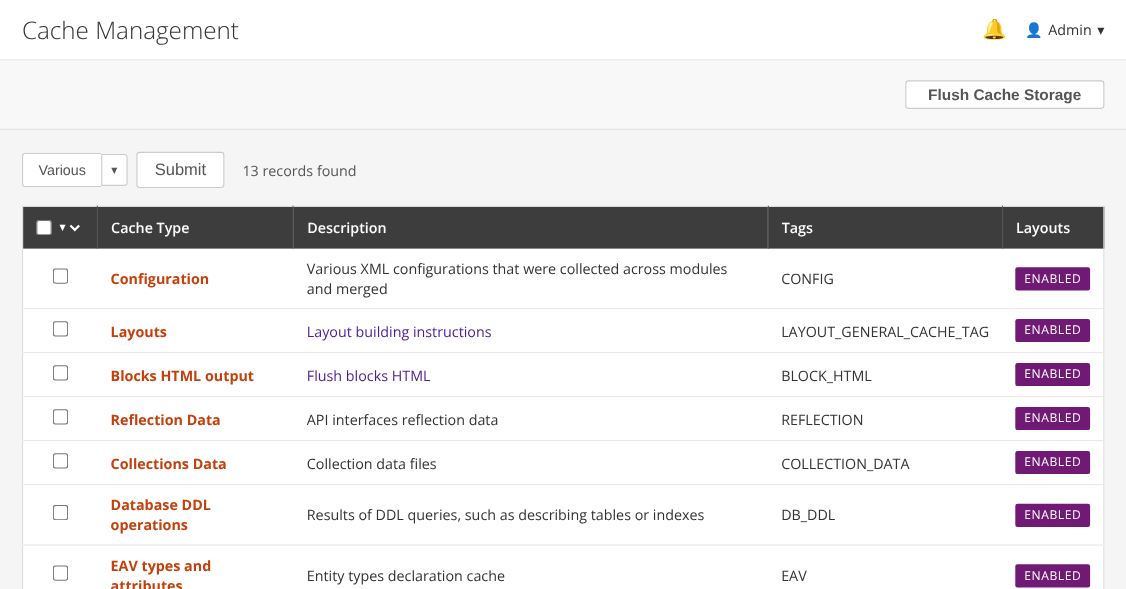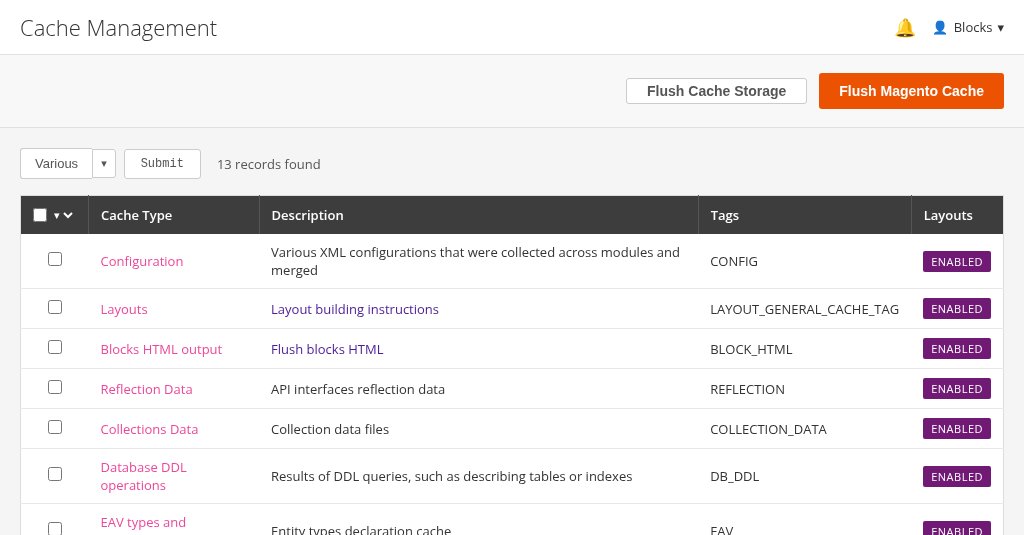--- a/index.html
+++ b/index.html
@@ -101,25 +101,24 @@
       padding: 7px 8px;
       font-size: 11px;
       cursor: pointer;
       border-radius: 0 3px 3px 0;
       color: #555;
     }
     .submit-btn {
       background: #fff;
       border: 1px solid #ccc;
       padding: 7px 16px;
-      font-size: 12px;
+      font-size: 15px;
       cursor: pointer;
       border-radius: 3px;
       color: #555;
-      font-family: Liberation Mono, monospace;
     }
     .records-count {
       color: #555;
       font-size: 13px;
       margin-left: 8px;
     }
 
     
     .cache-table {
       width: 100%;
@@ -150,22 +149,23 @@
       padding: 9px 12px;
       font-size: 13px;
       color: #333;
       vertical-align: middle;
     }
     .cache-table tbody td.checkbox-col {
       text-align: center;
       width: 36px;
     }
     .cache-type-link {
-      color: #ec4899;
+      color: #c2410c;
       text-decoration: none;
+      font-weight: bold;
     }
     .desc-link {
       color: #4c1d95;
       text-decoration: none;
     }
     .enabled-badge {
       display: inline-block;
       background: #701a75;
       color: #fff;
       font-size: 11px;
@@ -195,29 +195,28 @@
   </style>
 </head>
 <body>
 
 <div class="page-header">
   <h1 class="page-title">Cache Management</h1>
   <div class="header-actions">
     <span class="bell-icon">🔔</span>
     <div class="admin-dropdown">
       <span>👤</span>
-      <span>Blocks</span>
+      <span>Admin</span>
       <span>▾</span>
     </div>
   </div>
 </div>
 
 <div class="flush-bar">
   <button class="flush-cache-storage-btn">Flush Cache Storage</button>
-  <button class="flush-magento-cache-btn">Flush Magento Cache</button>
 </div>
 
 <div class="main-content">
 
   <div class="toolbar">
     <div class="refresh-group">
       <button class="refresh-btn">Various</button>
       <button class="refresh-dropdown-btn">▾</button>
     </div>
     <button class="submit-btn">Submit</button>

